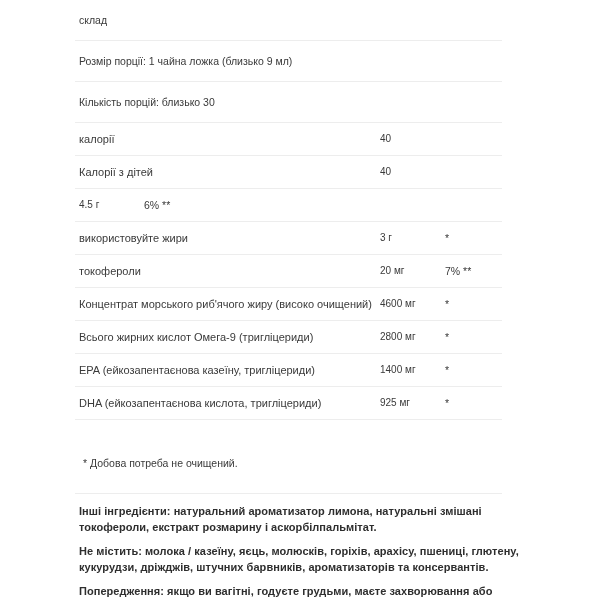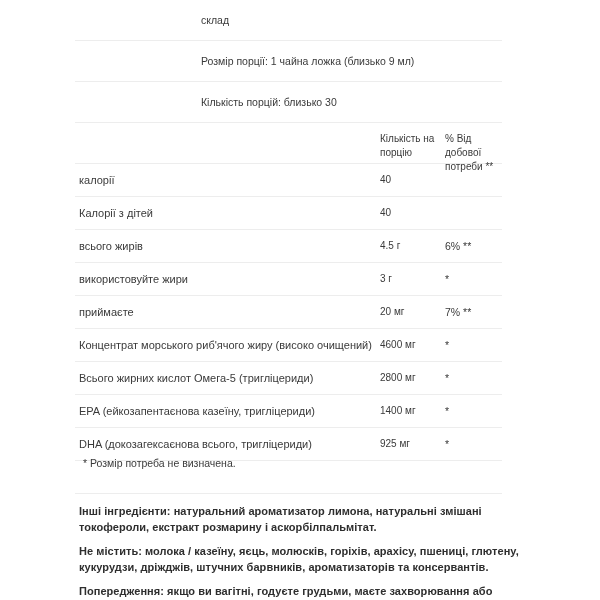--- a/index.html
+++ b/index.html
@@ -29,21 +29,20 @@
     top: 0;
     width: 427px;
   }
 
   .frow {
     border-bottom: 1px solid #ededed;
     box-sizing: border-box;
     display: flex;
     align-items: flex-start;
     padding: 0 0 0 4px;
-    justify-content: flex-end;
   }
 
   .frow.head-note {
     height: 41px;
     align-items: center;
   }
   .frow.head-note .cell-name {
     font-size: 10.5px;
     color: #3a3a3a;
     line-height: 1.35;
@@ -143,84 +142,78 @@
     </div>
 
     <div class="frow head-note">
       <div class="cell-name">Розмір порції: 1 чайна ложка (близько 9 мл)</div>
     </div>
 
     <div class="frow head-note">
       <div class="cell-name">Кількість порцій: близько 30</div>
     </div>
 
-    <div class="frow colhead">
-      <div class="cell-name"></div>
-      <div class="cell-amount">Кількість на порцію</div>
-      <div class="cell-dv">% Від добової потреби **</div>
-    </div>
 
     <div class="frow data">
       <div class="cell-name">калорії</div>
       <div class="cell-amount">40</div>
       <div class="cell-dv"></div>
     </div>
 
     <div class="frow data">
       <div class="cell-name">Калорії з дітей</div>
       <div class="cell-amount">40</div>
       <div class="cell-dv"></div>
     </div>
 
     <div class="frow data">
-      <div class="cell-name">всього жирів</div>
       <div class="cell-amount">4.5 г</div>
       <div class="cell-dv">6% **</div>
     </div>
 
     <div class="frow data">
       <div class="cell-name">використовуйте жири</div>
       <div class="cell-amount">3 г</div>
       <div class="cell-dv">*</div>
     </div>
 
     <div class="frow data">
-      <div class="cell-name">приймаєте</div>
+      <div class="cell-name">токофероли</div>
       <div class="cell-amount">20 мг</div>
       <div class="cell-dv">7% **</div>
     </div>
 
     <div class="frow data">
       <div class="cell-name">Концентрат морського риб'ячого жиру (високо очищений)</div>
       <div class="cell-amount">4600 мг</div>
       <div class="cell-dv">*</div>
     </div>
 
     <div class="frow data">
-      <div class="cell-name">Всього жирних кислот Омега-5 (тригліцериди)</div>
+      <div class="cell-name">Всього жирних кислот Омега-9 (тригліцериди)</div>
       <div class="cell-amount">2800 мг</div>
       <div class="cell-dv">*</div>
     </div>
 
     <div class="frow data">
       <div class="cell-name">EPA (ейкозапентаєнова казеїну, тригліцериди)</div>
       <div class="cell-amount">1400 мг</div>
       <div class="cell-dv">*</div>
     </div>
 
     <div class="frow data">
-      <div class="cell-name">DHA (докозагексаєнова всього, тригліцериди)</div>
+      <div class="cell-name">DHA (ейкозапентаєнова кислота, тригліцериди)</div>
       <div class="cell-amount">925 мг</div>
       <div class="cell-dv">*</div>
     </div>
 
   </div>
 
   <div class="footnotes">
-    <div class="footnote">* Розмір потреба не визначена.</div>
+    <div class="footnote">* Добова потреба не очищений.</div>
   </div>
 
   <div class="rule rule-footnotes-bottom"></div>
 
   <div class="notes">
     <div class="note">Інші інгредієнти: натуральний ароматизатор лимона, натуральні змішані токофероли, екстракт розмарину і аскорбілпальмітат.</div>
     <div class="note">Не містить: молока / казеїну, яєць, молюсків, горіхів, арахісу, пшениці, глютену, кукурудзи, дріжджів, штучних барвників, ароматизаторів та консервантів.</div>
     <div class="note">Попередження: якщо ви вагітні, годуєте грудьми, маєте захворювання або приймаєте ліки за рецептом, проконсультуйтеся з лікарем перед використанням цього продукту. Зберігайте в недоступному для дітей місці. Не використовуйте, якщо термозбіжна плівка зламана або відсутній. Зберігати в прохолодному, сухому мереживі (15-30 ° C) далеко від прямого світла.</div>
   </div>
 

